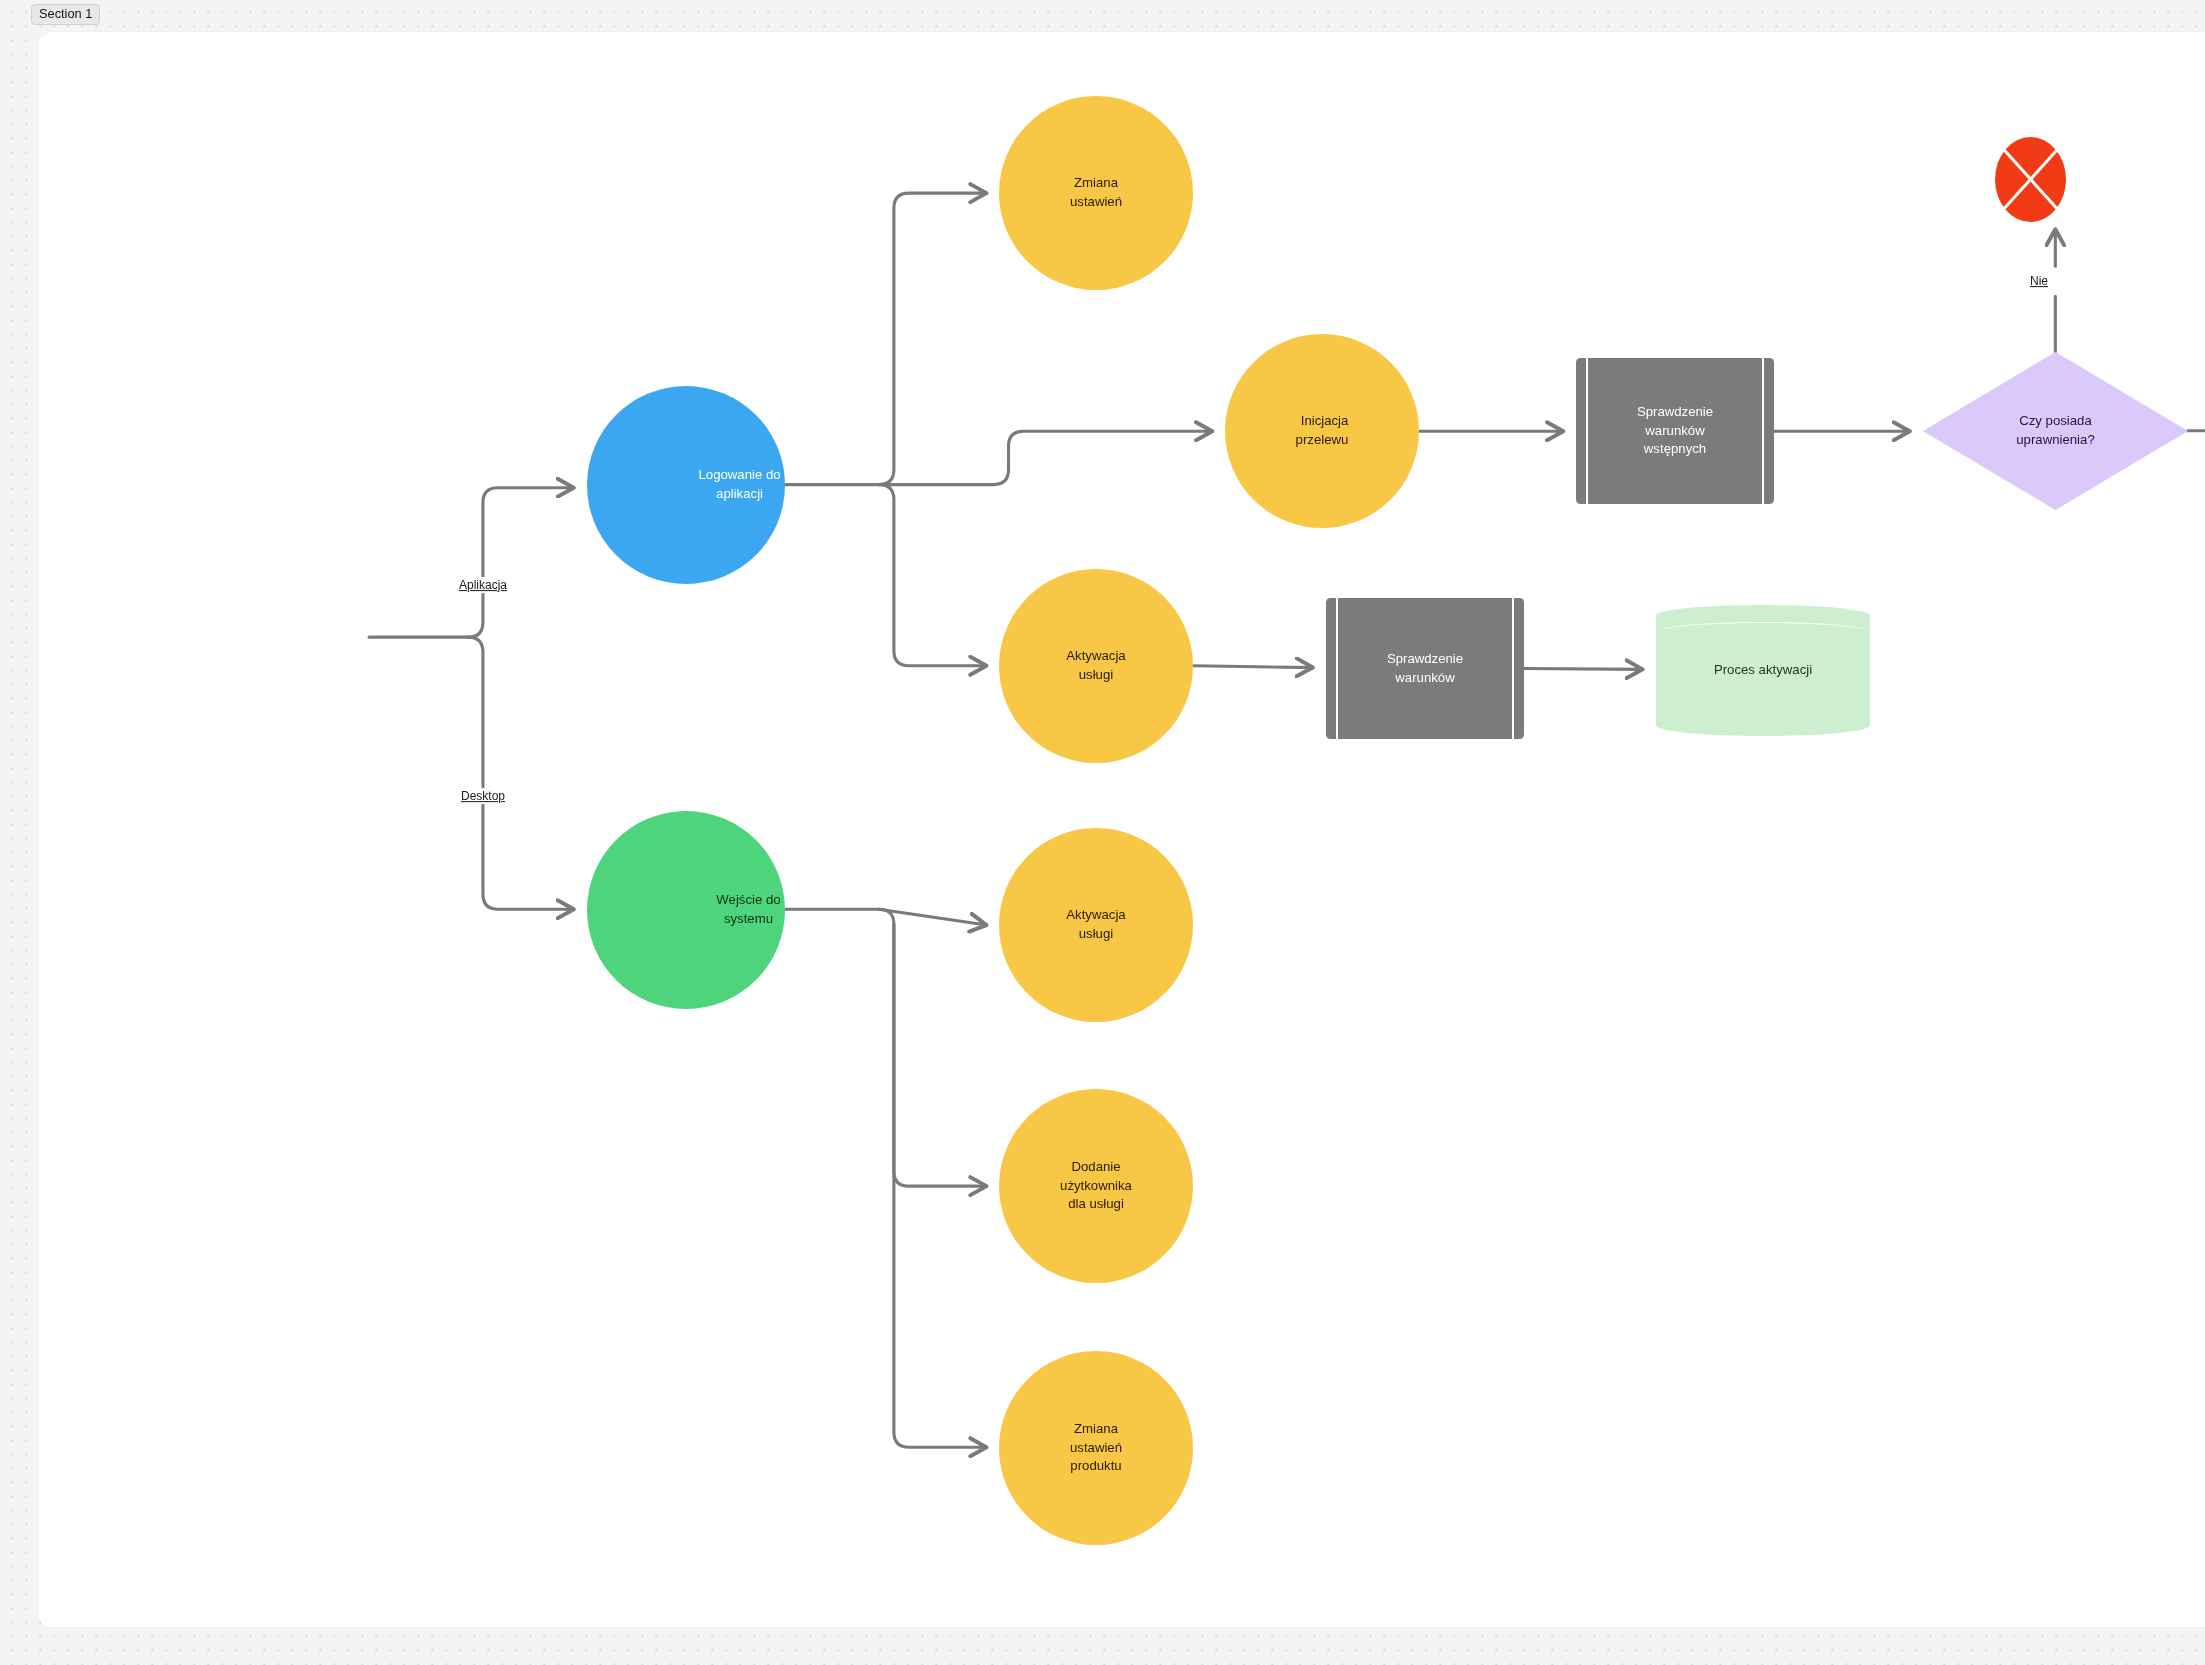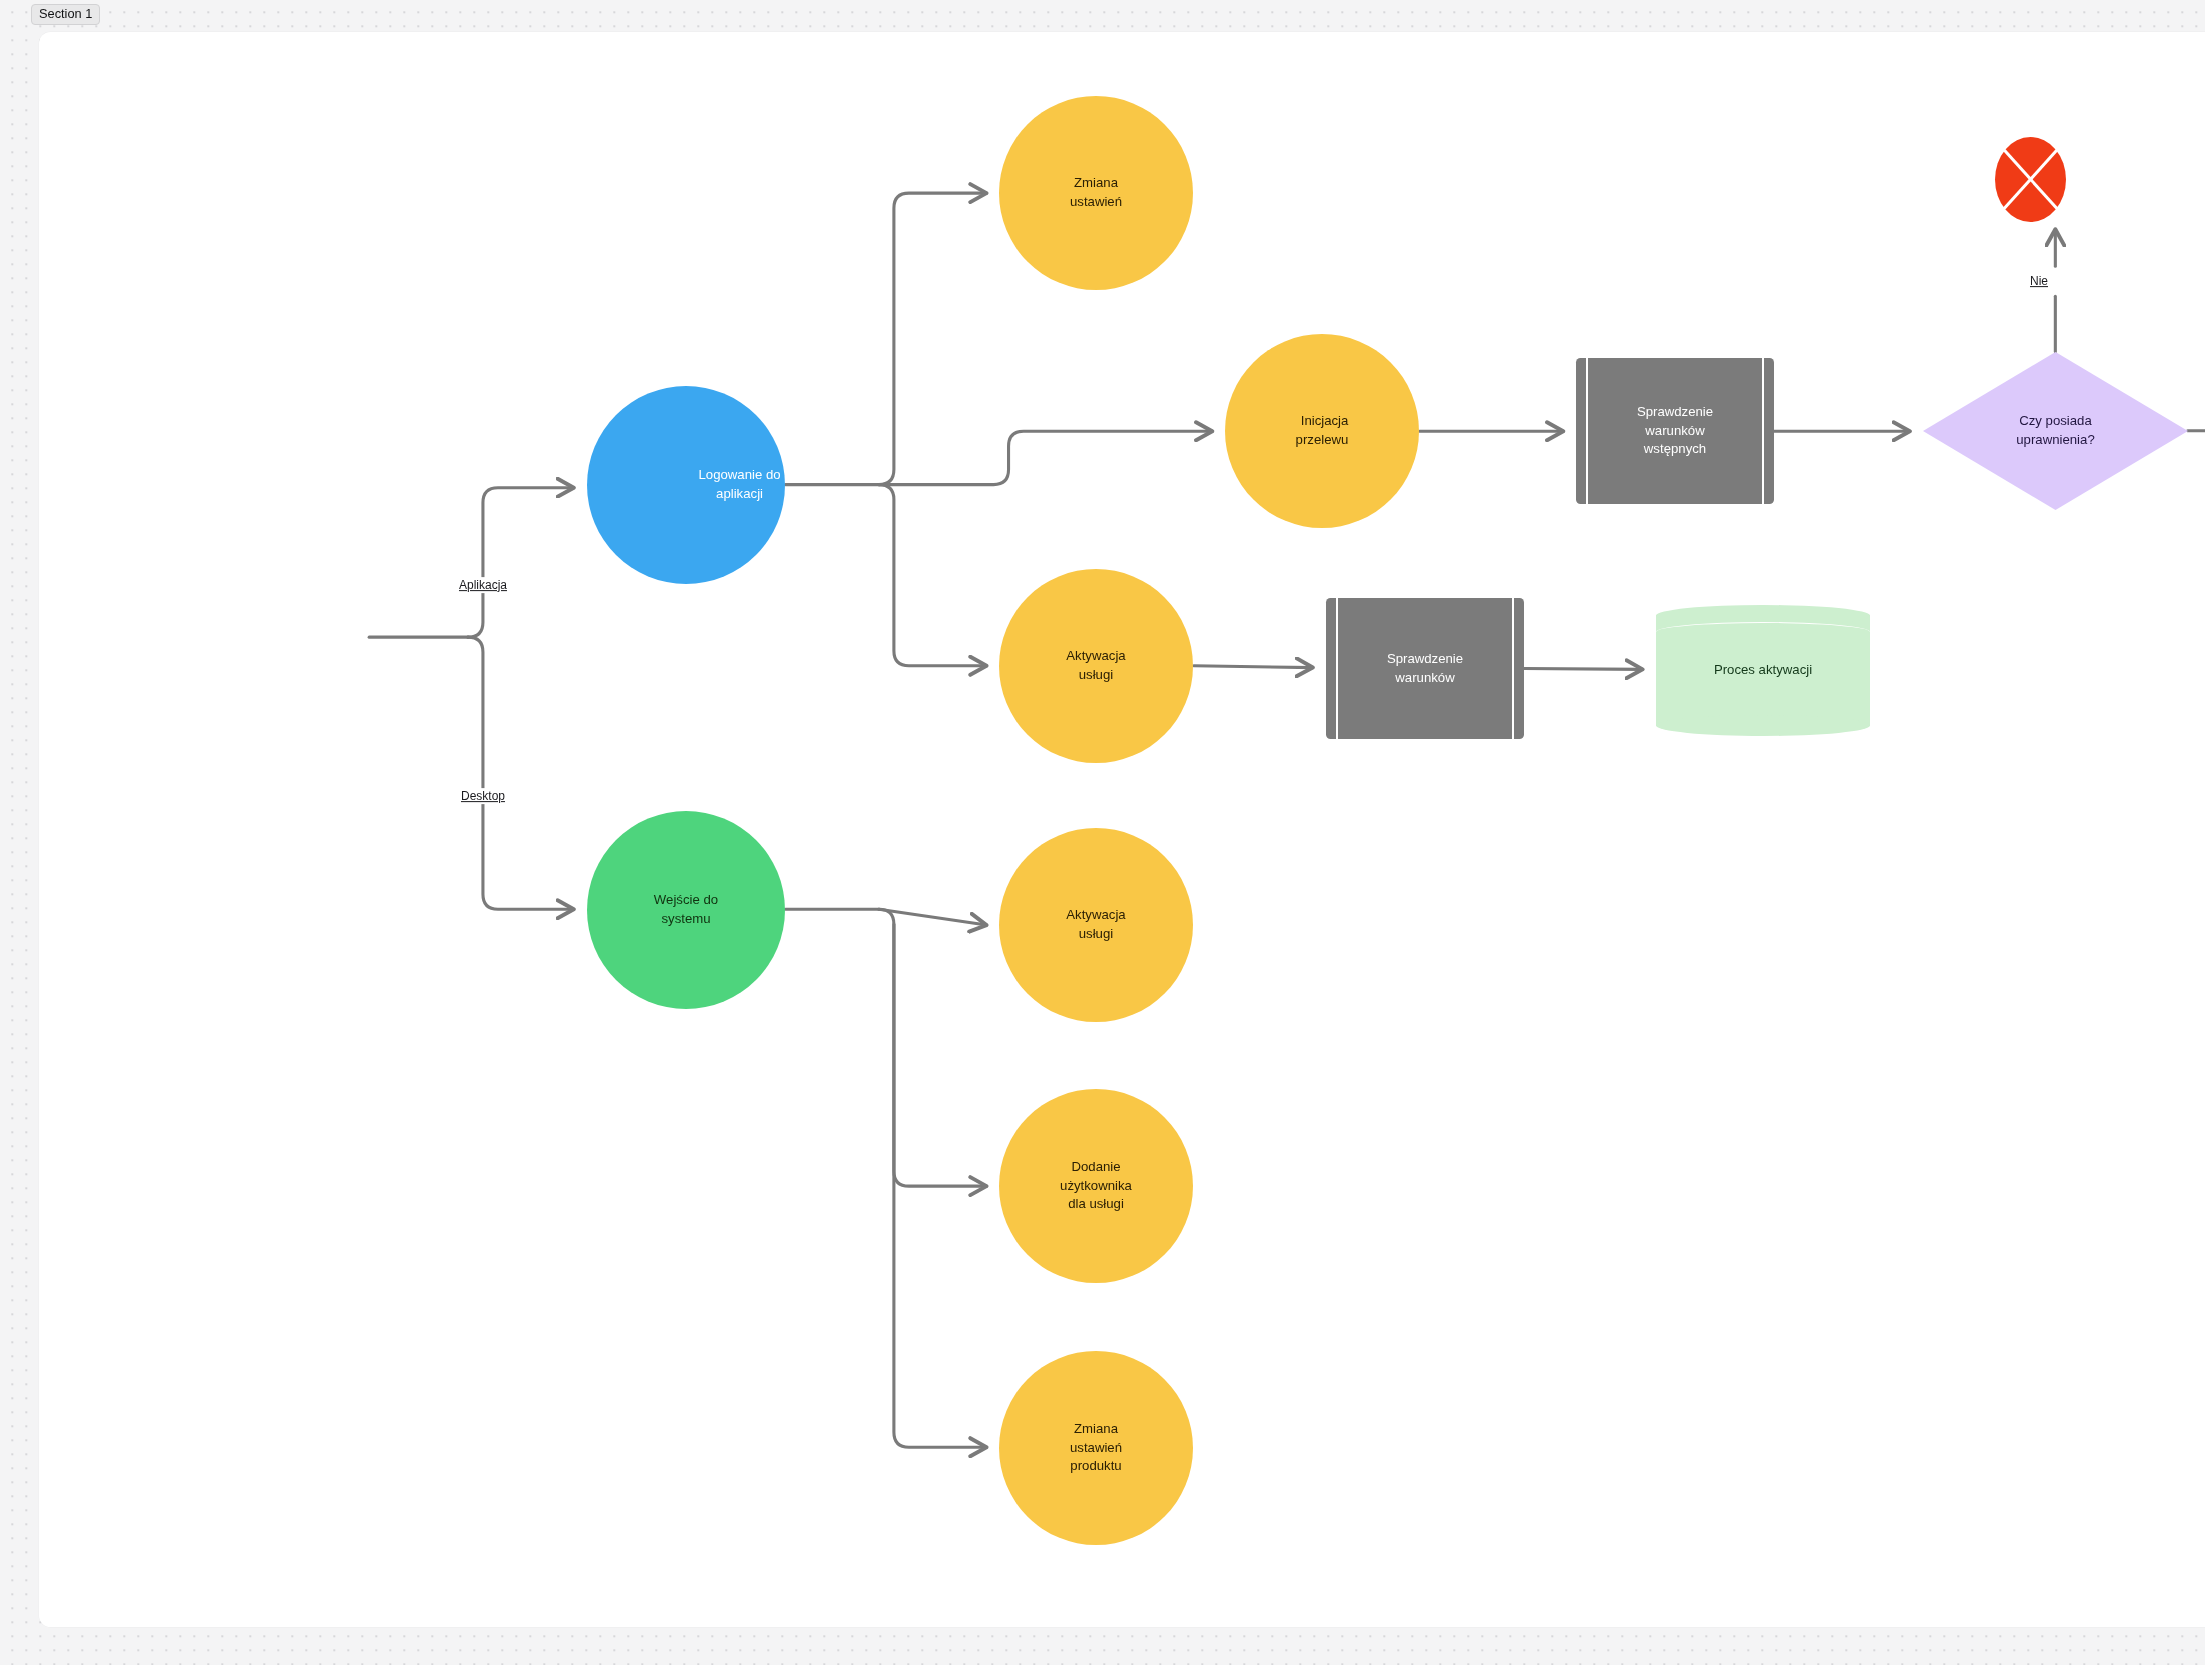--- a/index.html
+++ b/index.html
@@ -214,21 +214,21 @@
     </g>
   </svg>
 
 
   <div class="node shape-ellipse" style="left:587px; top:386px; width:198px; height:198px;justify-content:flex-end; --fill:#3BA7F0;">
     <div class="fill"></div>
     <div class="lbl" style="color:#ffffff; font-size:13.2px;">Logowanie do
 aplikacji</div>
   </div>
 
-  <div class="node shape-ellipse" style="left:587px; top:811px; width:198px; height:198px; --fill:#4ED47D;">
+  <div class="node shape-ellipse" style="left:587px; top:811px; width:198px; height:198px;justify-content:flex-end; --fill:#4ED47D;">
     <div class="fill"></div>
     <div class="lbl" style="color:#10320F; font-size:13.2px;">Wejście do
 systemu</div>
   </div>
 
   <div class="node shape-ellipse" style="left:999px; top:96px; width:194px; height:194px; --fill:#F9C746;">
     <div class="fill"></div>
     <div class="lbl" style="color:#2C2004; font-size:13.2px;">Zmiana
 ustawień</div>
   </div>

